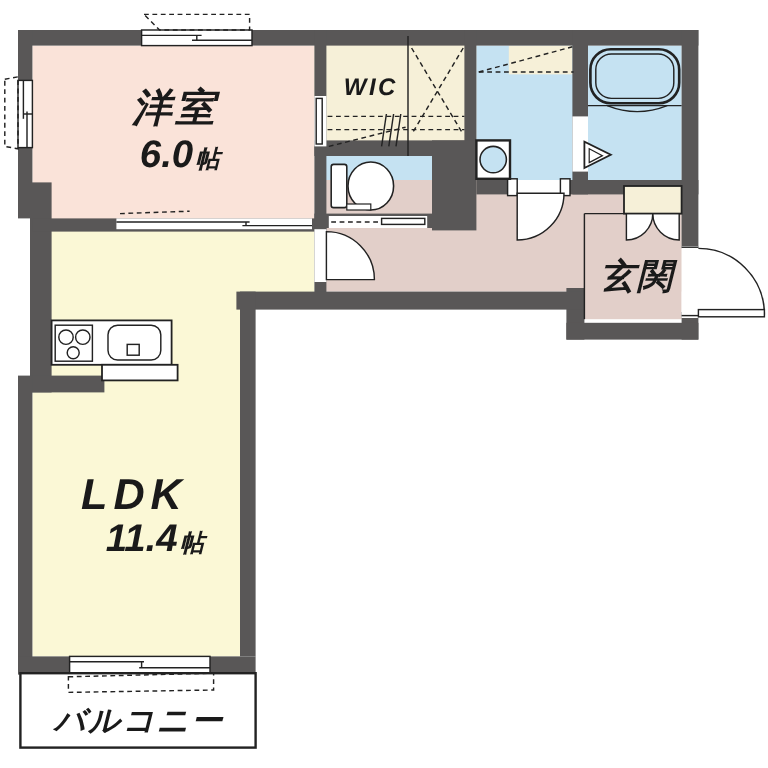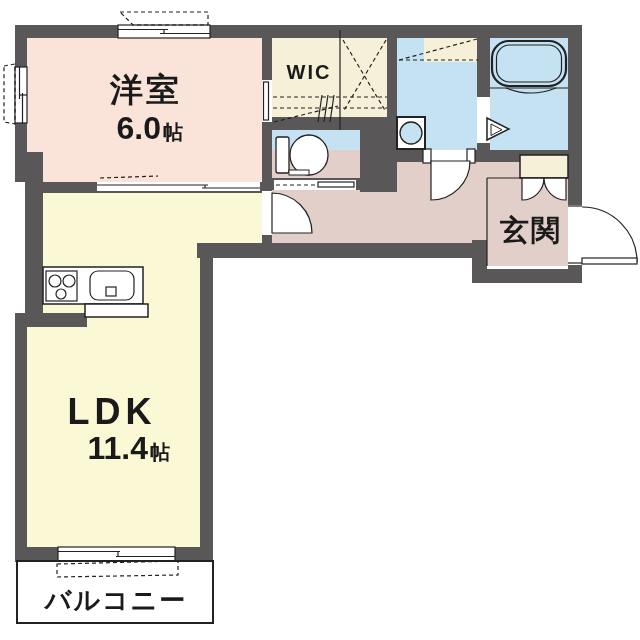--- a/index.html
+++ b/index.html
@@ -1,17 +1,17 @@
 <!DOCTYPE html>
 <html><head>
 <meta charset="utf-8">
 <style>
   html,body{margin:0;padding:0;background:#ffffff;}
   .stage{position:relative;width:640px;height:640px;background:#fff;overflow:hidden;
-         font-family:"Liberation Sans","DejaVu Sans",sans-serif;}
+         font-family:"Liberation Sans","DejaVu Sans",sans-serif;font-style:italic;}
   svg{display:block;}
   text{font-family:"Liberation Sans","DejaVu Sans",sans-serif;font-weight:bold;fill:#1a1a1a;}
   .wall{fill:#595757;stroke:none;}
   .thin{stroke:#222;stroke-width:1.2;fill:none;}
   .dash{stroke:#222;stroke-width:1.2;fill:none;stroke-dasharray:4 3;}
   .whitefill{fill:#fff;}
   .doorpie{fill:#fff;stroke:#222;stroke-width:1.2;}
 </style>
 </head>
 <body>

